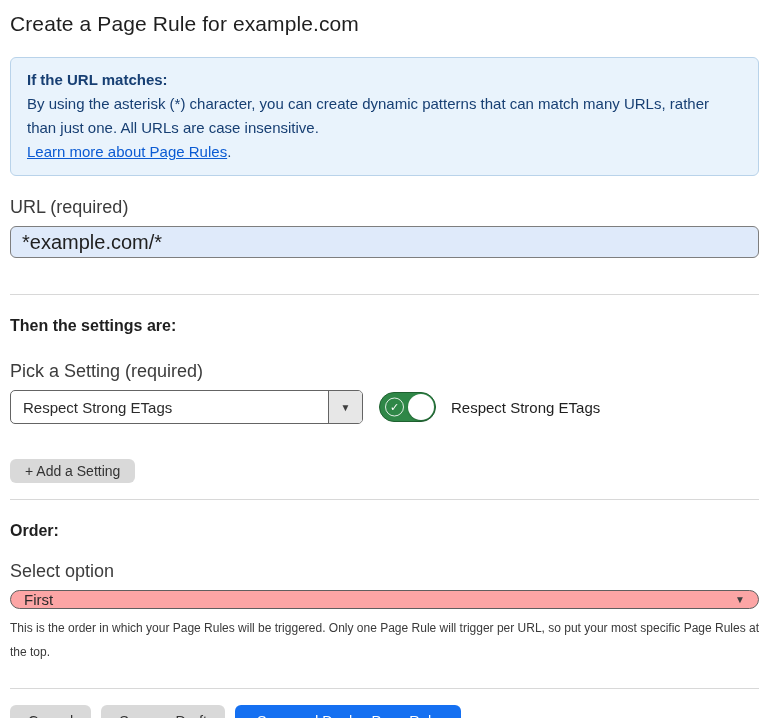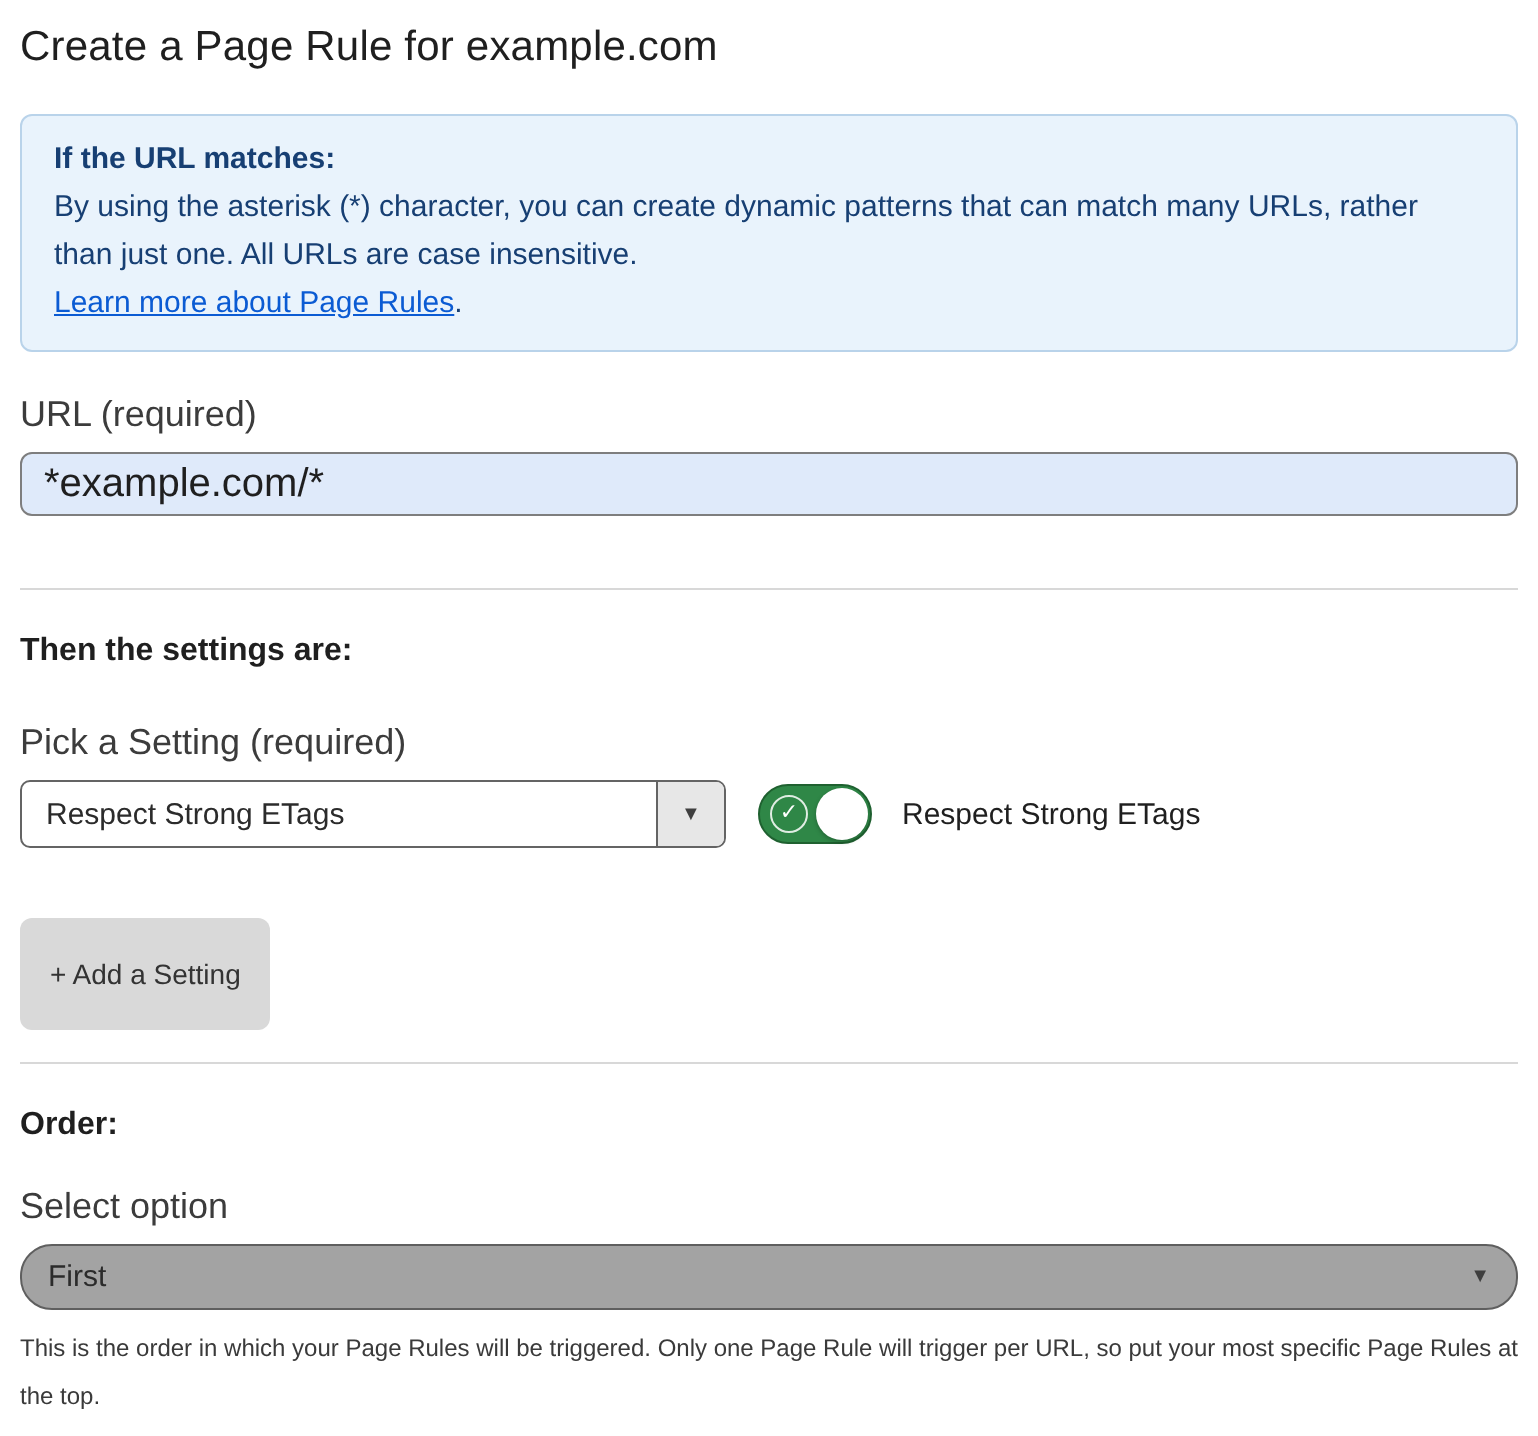--- a/index.html
+++ b/index.html
@@ -144,32 +144,32 @@
     margin-left: 15px;
     font-size: 15px;
     color: #1f1f1f;
   }
   .add-setting-btn {
     margin-top: 35px;
     background: var(--button-gray);
     color: #333333;
     border: none;
     border-radius: 6px;
-    padding: 20px 15px;
+    padding: 4px 15px;
     font-size: 14px;
     font-family: "Liberation Sans", sans-serif;
     cursor: pointer;
     display: inline-block;
   }
   .divider-2 { margin-top: 16px; }
   .order-label { margin-top: 21px; }
   .wide-select {
     width: 100%;
-    height: 33px;
-    background: #a3a3a3;
+    height: 19px;
+    background: #fca5a5;
     border: 1px solid #5f5f5f;
     border-radius: 16px;
     display: flex;
     align-items: center;
     padding: 0 13px;
     font-size: 15px;
     color: #2b2b2b;
     cursor: pointer;
   }
   .wide-select .select-value { flex: 1; }

